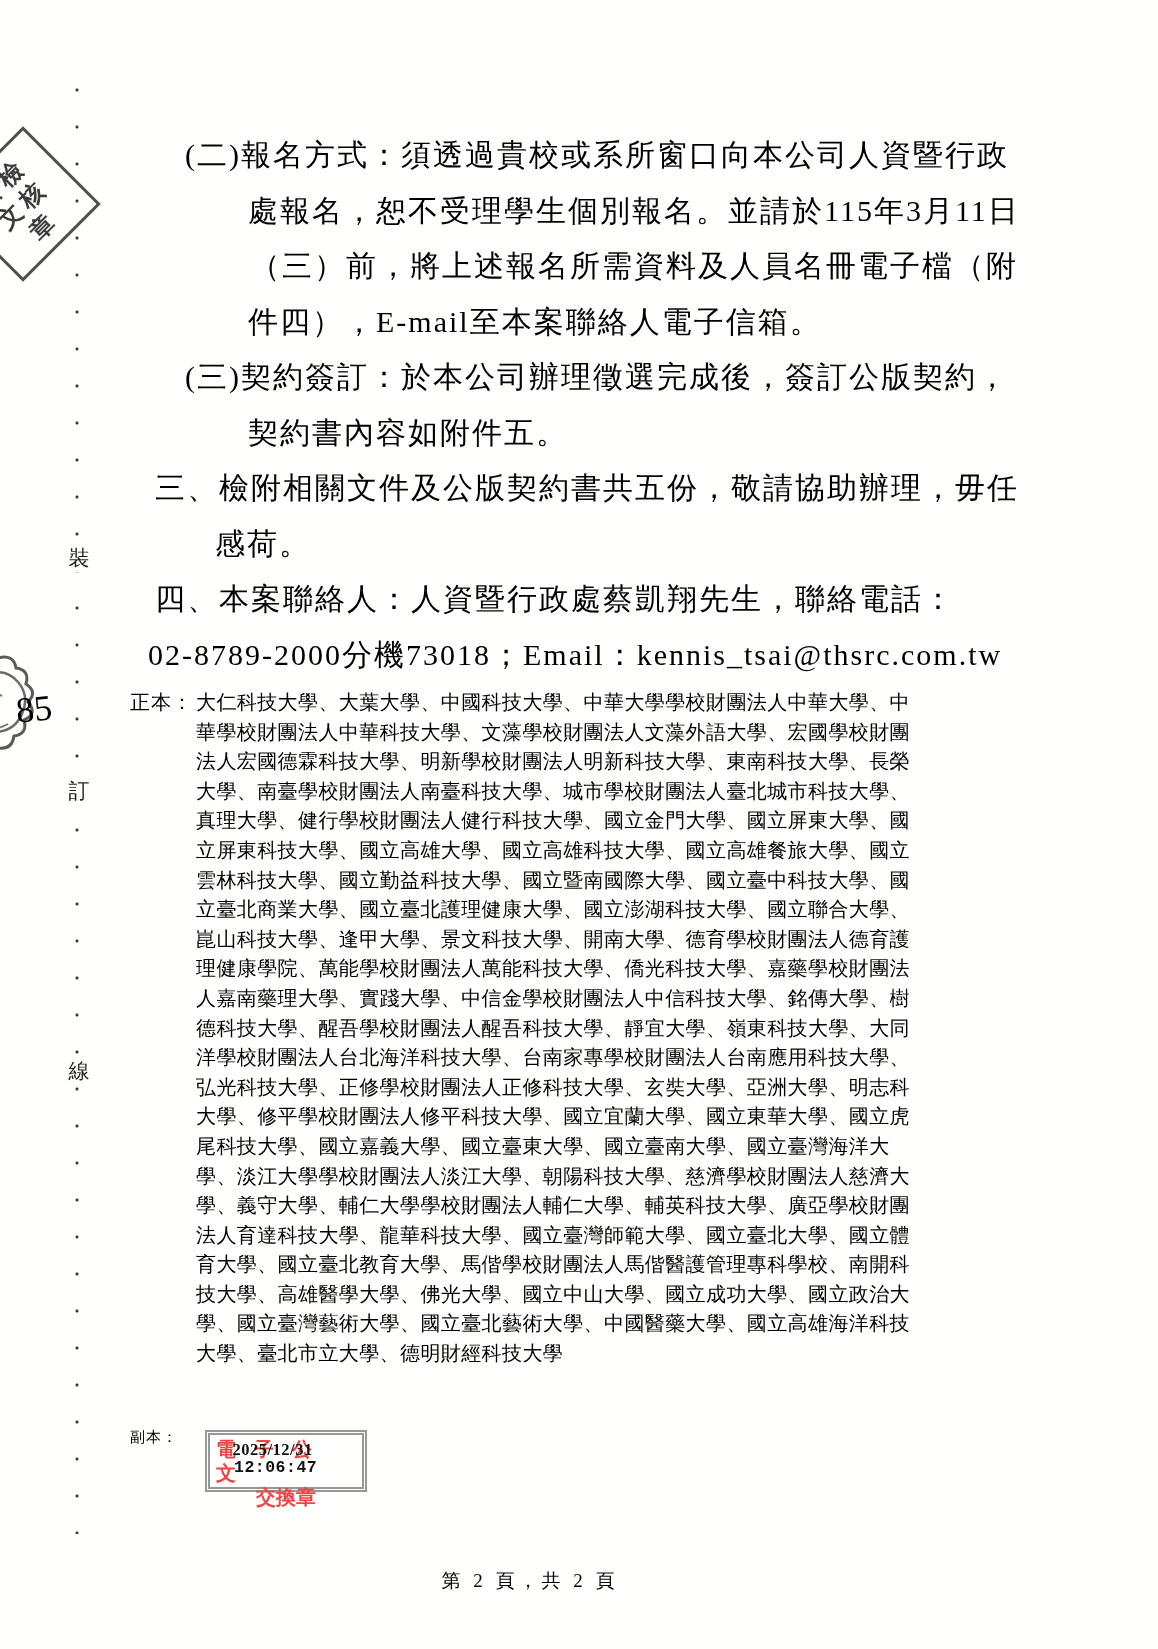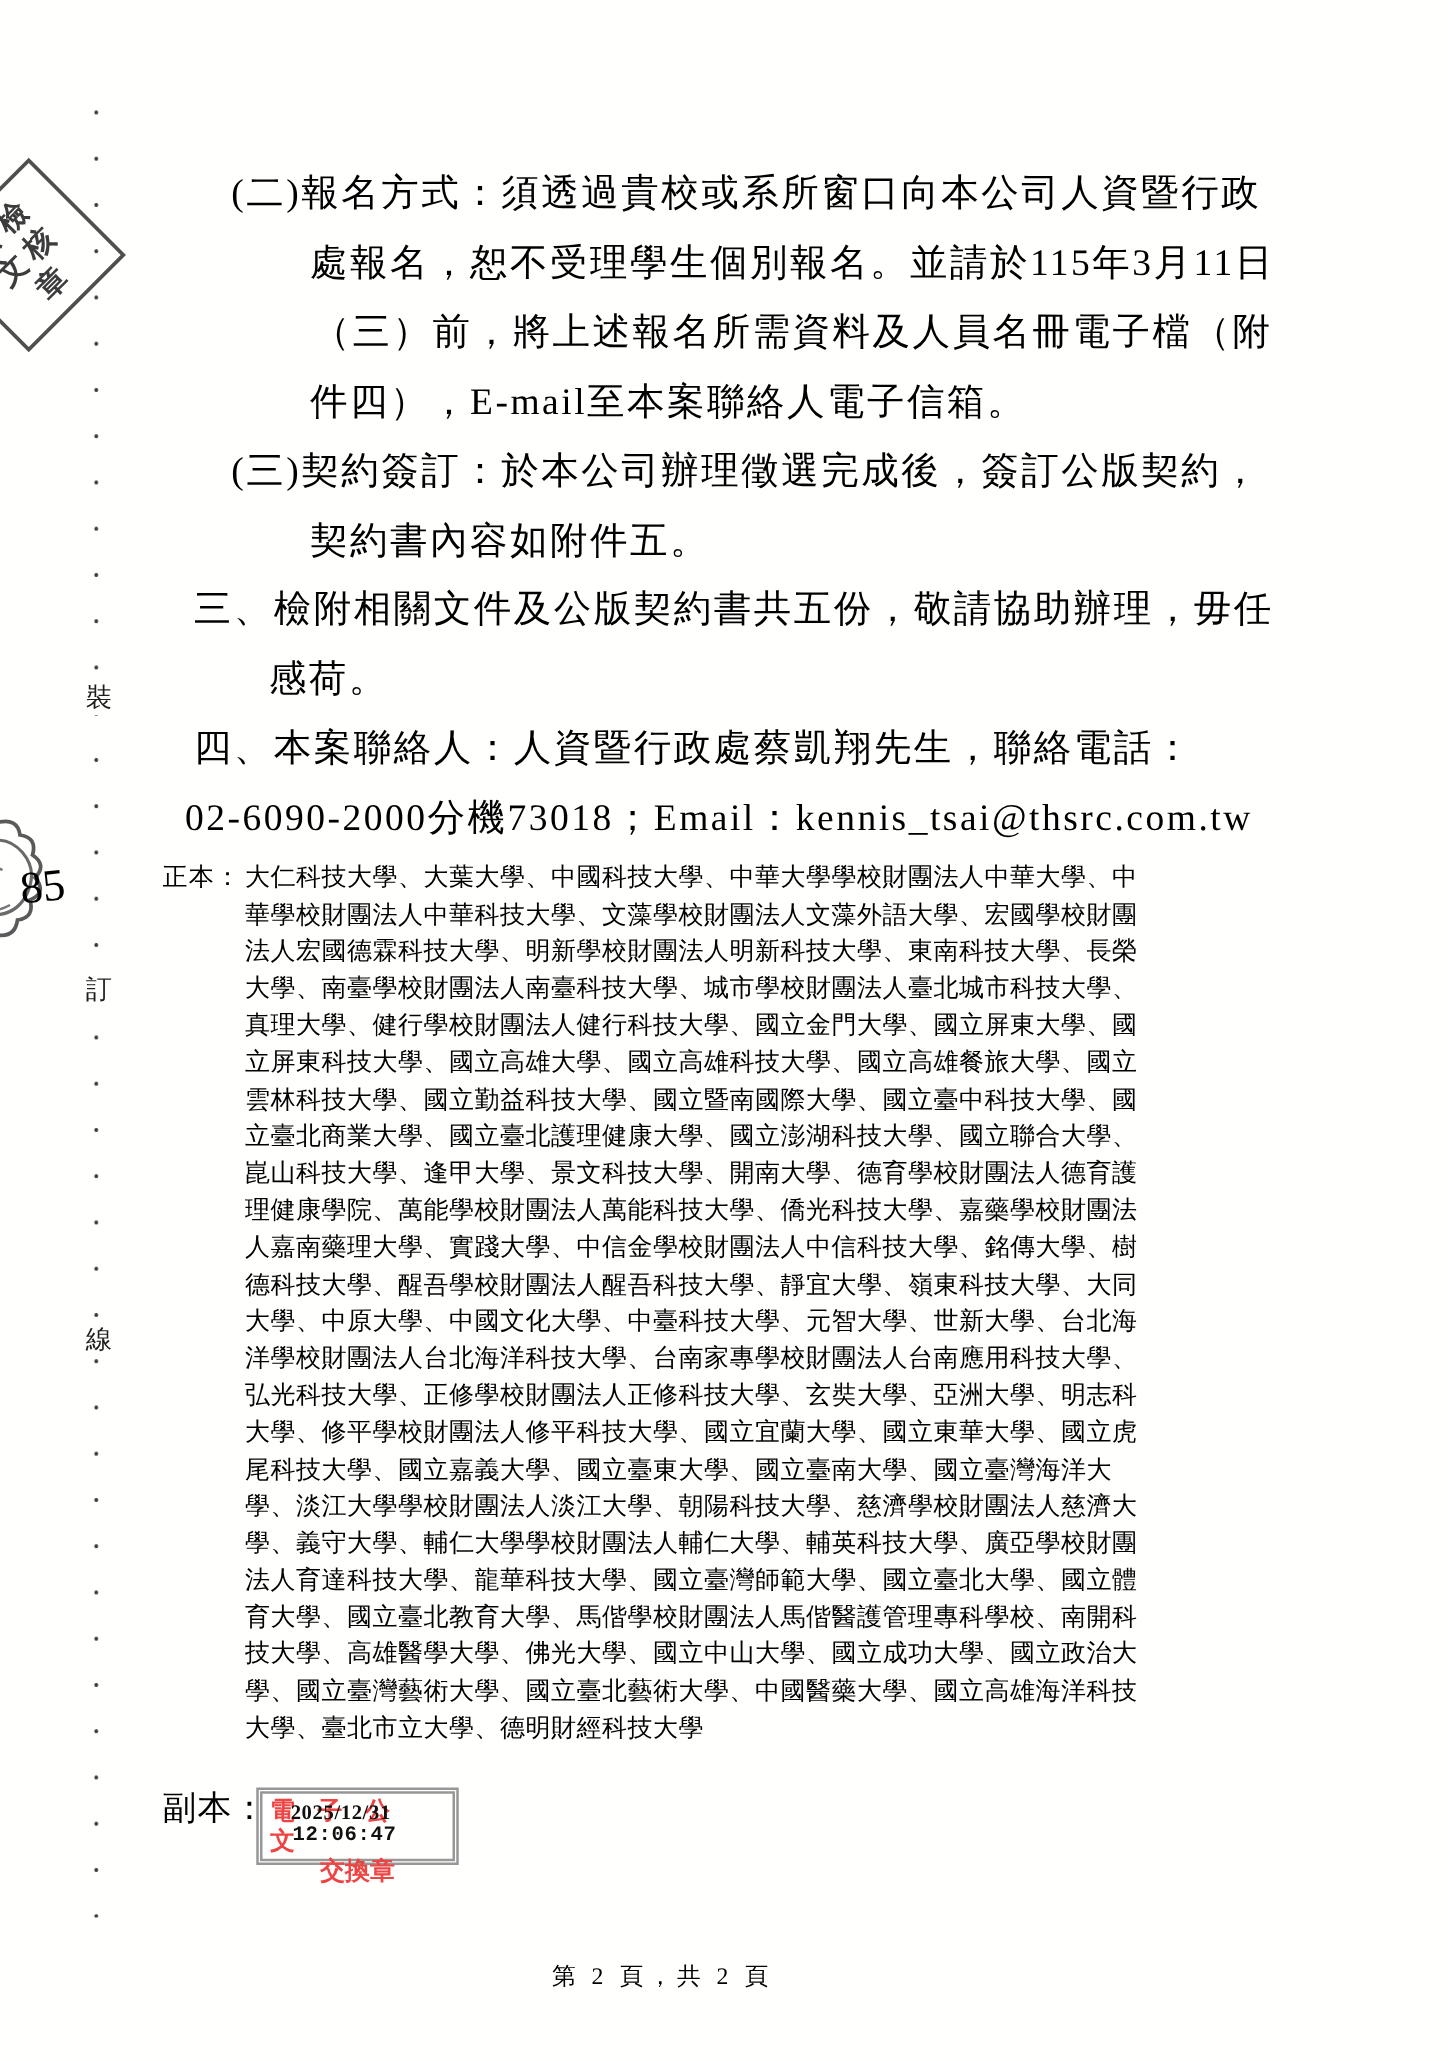--- a/index.html
+++ b/index.html
@@ -62,21 +62,21 @@
   .ind-sectcont{margin-left:215px;}
   .ind-phone{margin-left:148px;}
 
   
   .recipients{position:absolute;left:130px;top:688px;font-size:20px;line-height:29.6px;}
   .recipients-label{position:absolute;left:0;top:0;white-space:nowrap;letter-spacing:1px;}
   .recipients-lines{margin-left:66px;width:810px;}
   .recipients-lines .line{white-space:nowrap;letter-spacing:0.4px;}
 
   
-  .copy-row{position:absolute;left:130px;top:1428px;font-size:27px;letter-spacing:1px;text-align:center;}
+  .copy-row{position:absolute;left:130px;top:1428px;font-size:15px;letter-spacing:1px;text-align:center;}
   .exchange-stamp{
     position:absolute;left:205px;top:1430px;width:140px;height:48px;
     border:5px double #979797;background:transparent;padding:2px 6px;
   }
   .exchange-row{display:flex;justify-content:center;color:#ef4444;
     font-size:20px;line-height:24px;font-weight:bold;}
   .exchange-timestamp{
     position:absolute;left:18px;top:6px;color:#111;text-align:center;
     font-size:16.5px;line-height:17px;font-weight:bold;letter-spacing:0.5px;white-space:nowrap;
   }
@@ -116,39 +116,38 @@
   <div class="body-text">
       <div class="line ind-item">(二)報名方式：須透過貴校或系所窗口向本公司人資暨行政</div>
       <div class="line ind-cont">處報名，恕不受理學生個別報名。並請於115年3月11日</div>
       <div class="line ind-cont2">（三）前，將上述報名所需資料及人員名冊電子檔（附</div>
       <div class="line ind-cont">件四），E-mail至本案聯絡人電子信箱。</div>
       <div class="line ind-item">(三)契約簽訂：於本公司辦理徵選完成後，簽訂公版契約，</div>
       <div class="line ind-cont">契約書內容如附件五。</div>
       <div class="line ind-sect">三、檢附相關文件及公版契約書共五份，敬請協助辦理，毋任</div>
       <div class="line ind-sectcont">感荷。</div>
       <div class="line ind-sect">四、本案聯絡人：人資暨行政處蔡凱翔先生，聯絡電話：</div>
-      <div class="line ind-phone">02-6090-2000分機73018；Email：kennis_tsai@thsrc.com.tw</div>
+      <div class="line ind-phone">02-8789-2000分機73018；Email：kennis_tsai@thsrc.com.tw</div>
     </div>
 
   <div class="recipients">
     <div class="recipients-label">正本：</div>
     <div class="recipients-lines">
         <div class="line">大仁科技大學、大葉大學、中國科技大學、中華大學學校財團法人中華大學、中</div>
         <div class="line">華學校財團法人中華科技大學、文藻學校財團法人文藻外語大學、宏國學校財團</div>
         <div class="line">法人宏國德霖科技大學、明新學校財團法人明新科技大學、東南科技大學、長榮</div>
         <div class="line">大學、南臺學校財團法人南臺科技大學、城市學校財團法人臺北城市科技大學、</div>
         <div class="line">真理大學、健行學校財團法人健行科技大學、國立金門大學、國立屏東大學、國</div>
         <div class="line">立屏東科技大學、國立高雄大學、國立高雄科技大學、國立高雄餐旅大學、國立</div>
         <div class="line">雲林科技大學、國立勤益科技大學、國立暨南國際大學、國立臺中科技大學、國</div>
         <div class="line">立臺北商業大學、國立臺北護理健康大學、國立澎湖科技大學、國立聯合大學、</div>
         <div class="line">崑山科技大學、逢甲大學、景文科技大學、開南大學、德育學校財團法人德育護</div>
         <div class="line">理健康學院、萬能學校財團法人萬能科技大學、僑光科技大學、嘉藥學校財團法</div>
         <div class="line">人嘉南藥理大學、實踐大學、中信金學校財團法人中信科技大學、銘傳大學、樹</div>
         <div class="line">德科技大學、醒吾學校財團法人醒吾科技大學、靜宜大學、嶺東科技大學、大同</div>
-        <div class="line">大學、中原大學、中國文化大學、中臺科技大學、元智大學、世新大學、台北海</div>
         <div class="line">洋學校財團法人台北海洋科技大學、台南家專學校財團法人台南應用科技大學、</div>
         <div class="line">弘光科技大學、正修學校財團法人正修科技大學、玄奘大學、亞洲大學、明志科</div>
         <div class="line">大學、修平學校財團法人修平科技大學、國立宜蘭大學、國立東華大學、國立虎</div>
         <div class="line">尾科技大學、國立嘉義大學、國立臺東大學、國立臺南大學、國立臺灣海洋大</div>
         <div class="line">學、淡江大學學校財團法人淡江大學、朝陽科技大學、慈濟學校財團法人慈濟大</div>
         <div class="line">學、義守大學、輔仁大學學校財團法人輔仁大學、輔英科技大學、廣亞學校財團</div>
         <div class="line">法人育達科技大學、龍華科技大學、國立臺灣師範大學、國立臺北大學、國立體</div>
         <div class="line">育大學、國立臺北教育大學、馬偕學校財團法人馬偕醫護管理專科學校、南開科</div>
         <div class="line">技大學、高雄醫學大學、佛光大學、國立中山大學、國立成功大學、國立政治大</div>
         <div class="line">學、國立臺灣藝術大學、國立臺北藝術大學、中國醫藥大學、國立高雄海洋科技</div>

